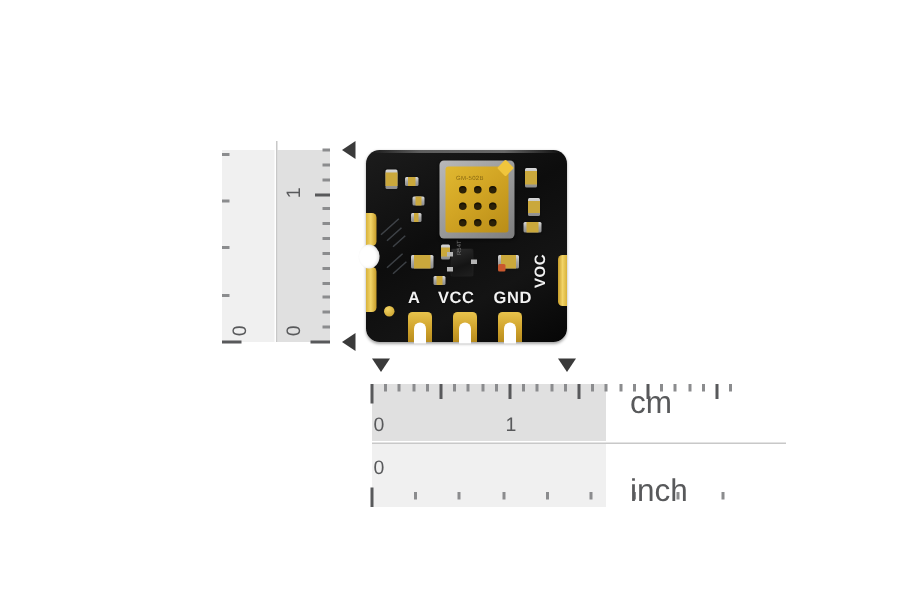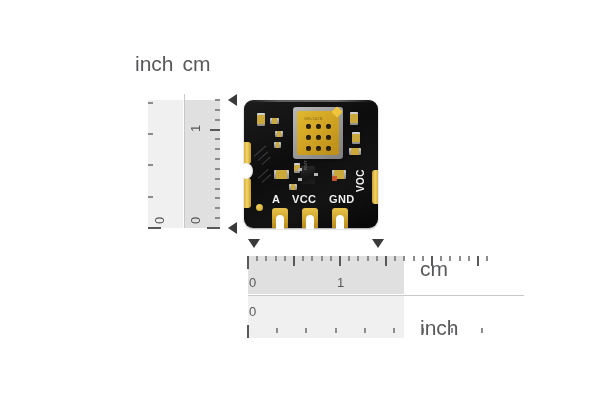--- a/index.html
+++ b/index.html
@@ -351,23 +351,20 @@
     background: rgba(150,160,175,0.35);
     height: 1px;
     transform-origin: left center;
   }
 </style>
 </head>
 <body>
 
 <div id="stage">
 
-  <div class="abs txt-label" id="units-header">
-    <span class="u-inch">inch</span><span>cm</span>
-  </div>
 
   <div class="abs" id="vruler">
     <div class="abs" id="vr-inch-band"></div>
     <div class="abs" id="vr-cm-band"></div>
     <div class="abs" id="vr-sep"></div>
     <div id="vr-inch-ticks">
         <div class="vtick zero" style="top: 127px; left: 0px;"></div>
         <div class="vtick minor" style="top: 95.7262px; left: 0px;"></div>
         <div class="vtick minor" style="top: 64.4525px; left: 0px;"></div>
         <div class="vtick minor" style="top: 33.1788px; left: 0px;"></div>

